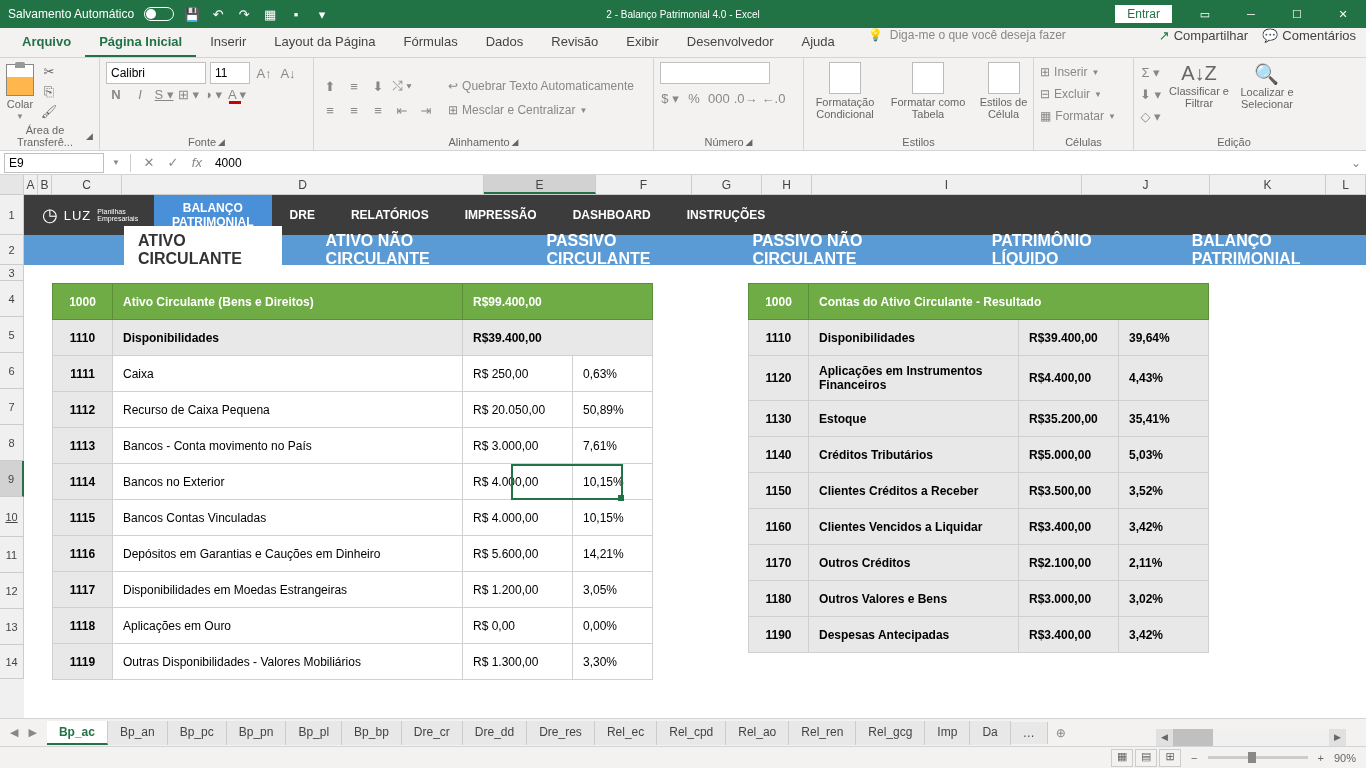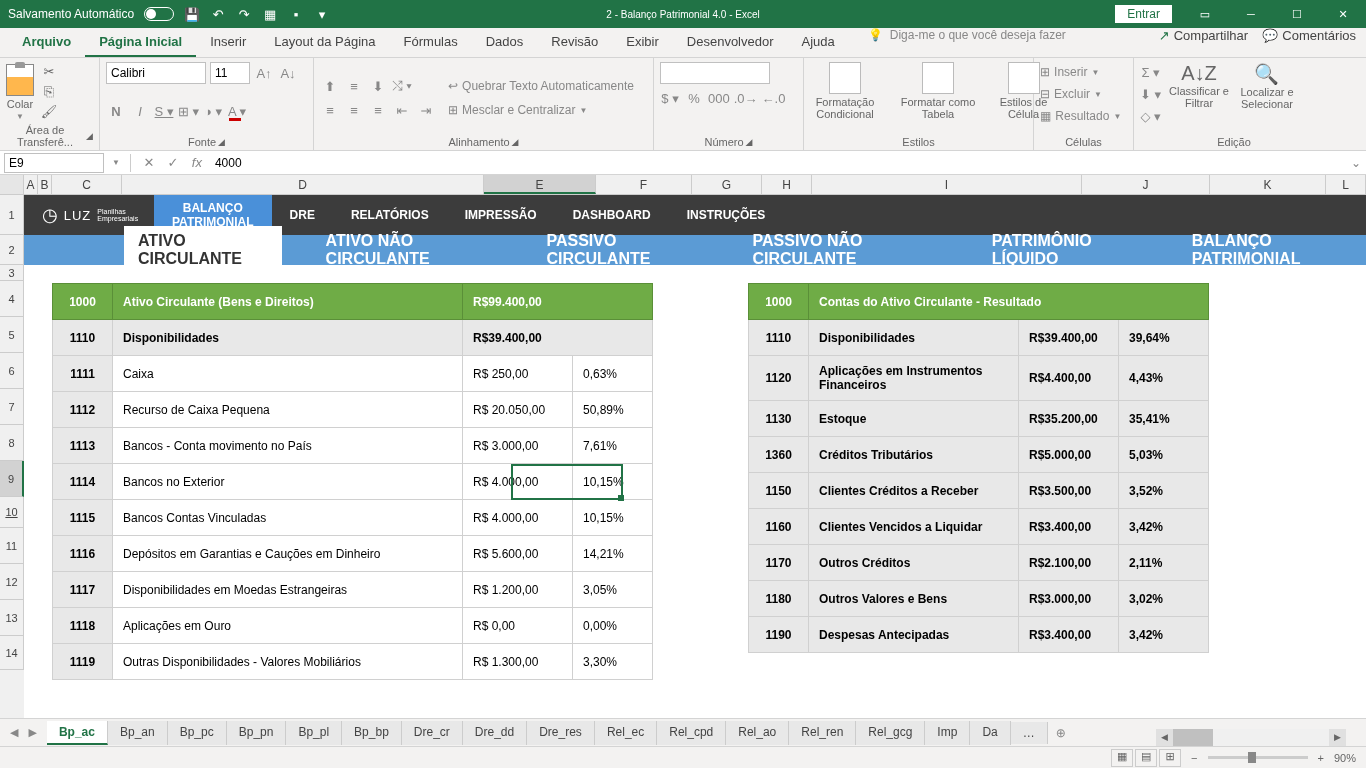--- a/index.html
+++ b/index.html
@@ -30,36 +30,36 @@
 .rg { border-right: 1px solid #d4d4d4; display: flex; flex-direction: column; justify-content: space-between; padding: 4px 6px 2px; }
 .rg-label { text-align: center; font-size: 11px; color: #666; padding-top: 2px; display: flex; align-items: center; justify-content: center; gap: 2px; }
 .rg-body { flex: 1; display: flex; align-items: center; gap: 4px; }
 .clipboard-body { display: flex; gap: 6px; align-items: flex-start; padding-top: 2px; }
 .paste-btn { display: flex; flex-direction: column; align-items: center; gap: 2px; cursor: pointer; }
 .paste-icon { width: 28px; height: 32px; background: linear-gradient(#fff 40%, #ffb74d 40%); border: 1px solid #888; position: relative; }
 .paste-icon::before { content: ''; position: absolute; top: -3px; left: 8px; width: 10px; height: 6px; background: #999; border-radius: 2px 2px 0 0; }
 .small-icons { display: flex; flex-direction: column; gap: 4px; }
 .sm-icon { width: 18px; height: 16px; cursor: pointer; color: #666; font-size: 13px; text-align: center; }
 
-.font-body { display: flex; flex-direction: column; gap: 17px; }
+.font-body { display: flex; flex-direction: column; gap: 0; }
 .font-row { display: flex; gap: 4px; align-items: center; }
 .font-select { width: 100px; height: 22px; border: 1px solid #c0c0c0; background: #fff; font-size: 12px; padding: 0 4px; }
 .size-select { width: 40px; height: 22px; border: 1px solid #c0c0c0; background: #fff; font-size: 12px; padding: 0 4px; }
 .fmt-btn { min-width: 20px; height: 20px; color: #888; cursor: pointer; text-align: center; font-size: 13px; display: flex; align-items: center; justify-content: center; }
 .und-a { position: relative; }
 .und-a::after { content: ''; position: absolute; bottom: 0; left: 2px; right: 6px; height: 3px; background: #c00; }
 
 .align-body { display: flex; flex-direction: column; gap: 4px; }
 .align-right-col { display: flex; flex-direction: column; gap: 2px; margin-left: 8px; }
 .ar-btn { display: flex; align-items: center; gap: 4px; font-size: 12px; color: #888; cursor: pointer; height: 22px; }
 
 .num-body { display: flex; flex-direction: column; gap: 4px; align-items: flex-start; }
 .num-select { width: 110px; height: 22px; border: 1px solid #c0c0c0; background: #fff; }
 
-.styles-body { display: flex; gap: 18px; }
+.styles-body { display: flex; gap: 8px; }
 .style-btn { display: flex; flex-direction: column; align-items: center; gap: 2px; cursor: pointer; font-size: 11px; color: #666; text-align: center; }
 .style-icon { width: 32px; height: 32px; border: 1px solid #bbb; background: #fff; }
 
 .cells-body { display: flex; flex-direction: column; gap: 2px; }
 .cell-btn { display: flex; align-items: center; gap: 4px; font-size: 12px; color: #888; cursor: pointer; height: 20px; }
 
 .edit-body { display: flex; gap: 8px; align-items: flex-start; }
 .edit-col { display: flex; flex-direction: column; gap: 2px; }
 .edit-btn { display: flex; flex-direction: column; align-items: center; font-size: 11px; color: #666; cursor: pointer; text-align: center; }
 
@@ -291,21 +291,21 @@
           <span>Inserir</span>
           <span style="font-size:8px">▼</span>
         </div>
       <div class="cell-btn">
           <span>⊟</span>
           <span>Excluir</span>
           <span style="font-size:8px">▼</span>
         </div>
       <div class="cell-btn">
           <span>▦</span>
-          <span>Resultado</span>
+          <span>Formatar</span>
           <span style="font-size:8px">▼</span>
         </div>
     </div>
     <div class="rg-label">Células</div>
   </div>
   <div class="rg" style="width:200px;border-right:none">
     <div class="edit-body">
       <div class="edit-col">
         <span class="fmt-btn">Σ ▾</span>
         <span class="fmt-btn">⬇ ▾</span>
@@ -353,21 +353,21 @@
 <div class="row-headers" id="row-headers">
     <div class="rh" style="height: 40px;">1</div>
     <div class="rh" style="height: 30px;">2</div>
     <div class="rh" style="height: 16px;">3</div>
     <div class="rh" style="height: 36px;">4</div>
     <div class="rh" style="height: 36px;">5</div>
     <div class="rh" style="height: 36px;">6</div>
     <div class="rh" style="height: 36px;">7</div>
     <div class="rh" style="height: 36px;">8</div>
     <div class="rh sel" style="height: 36px;">9</div>
-    <div class="rh" style="height: 31px; text-decoration: underline;">10</div>
+    <div class="rh" style="height: 40px; text-decoration: underline;">10</div>
     <div class="rh" style="height: 36px;">11</div>
     <div class="rh" style="height: 36px;">12</div>
     <div class="rh" style="height: 36px;">13</div>
     <div class="rh" style="height: 34px;">14</div>
   </div>
 
 <div class="sheet">
   <div class="luz-header">
     <div class="luz-logo">
       <span style="font-size:18px">◷</span>
@@ -480,21 +480,21 @@
             <td style="width:100px">R$4.400,00</td>
             <td style="width:90px">4,43%</td>
           </tr>
           <tr class="sub">
             <td class="code">1130</td>
             <td style="width:210px">Estoque</td>
             <td style="width:100px">R$35.200,00</td>
             <td style="width:90px">35,41%</td>
           </tr>
           <tr class="sub">
-            <td class="code">1360</td>
+            <td class="code">1140</td>
             <td style="width:210px">Créditos Tributários</td>
             <td style="width:100px">R$5.000,00</td>
             <td style="width:90px">5,03%</td>
           </tr>
           <tr class="sub">
             <td class="code">1150</td>
             <td style="width:210px">Clientes Créditos a Receber</td>
             <td style="width:100px">R$3.500,00</td>
             <td style="width:90px">3,52%</td>
           </tr>

